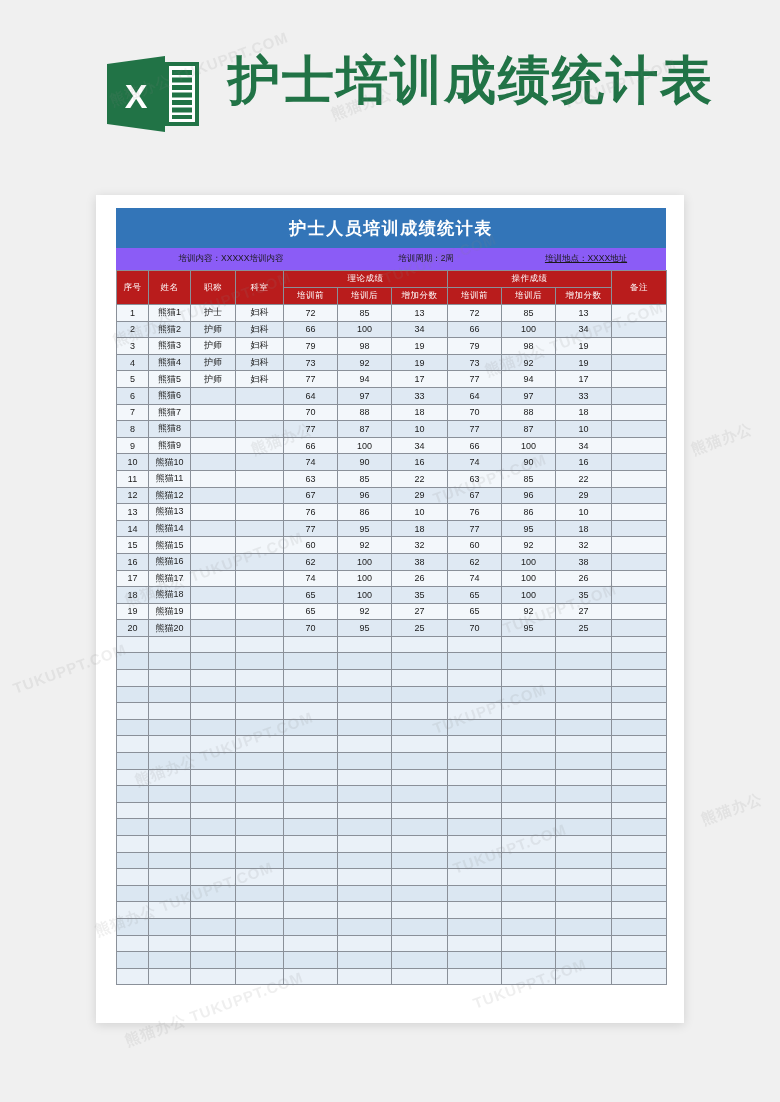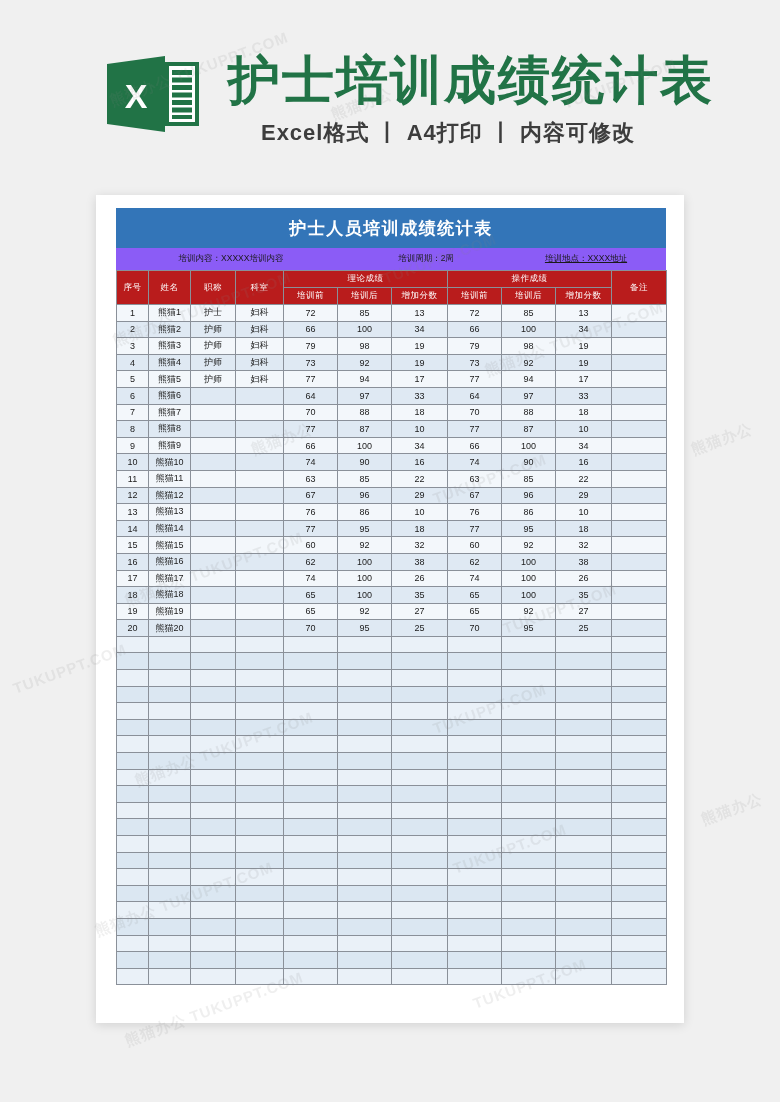--- a/index.html
+++ b/index.html
@@ -161,21 +161,20 @@
       <rect x="65" y="36.5" width="20" height="5" fill="#217346"></rect>
       <rect x="65" y="44" width="20" height="5" fill="#217346"></rect>
       <rect x="65" y="51.5" width="20" height="5" fill="#217346"></rect>
       <rect x="65" y="59" width="20" height="4" fill="#217346"></rect>
       <text x="29" y="52" fill="#ffffff" font-size="34" font-weight="bold" text-anchor="middle" font-family="'Liberation Sans', sans-serif">X</text>
     </svg>
   </div>
 
   <div class="banner-title">护士培训成绩统计表</div>
 
-  <div class="banner-sub">Excel格式 丨 A4打印 丨 内容可修改</div>
 </div>
 
 <div class="paper">
   <div class="sheet-inner">
 
     <div class="doc-title">护士人员培训成绩统计表</div>
 
     <div class="meta-row">
       <div class="meta-cell meta-c1">培训内容：XXXXX培训内容</div>
       <div class="meta-cell meta-c2">培训周期：2周</div>

